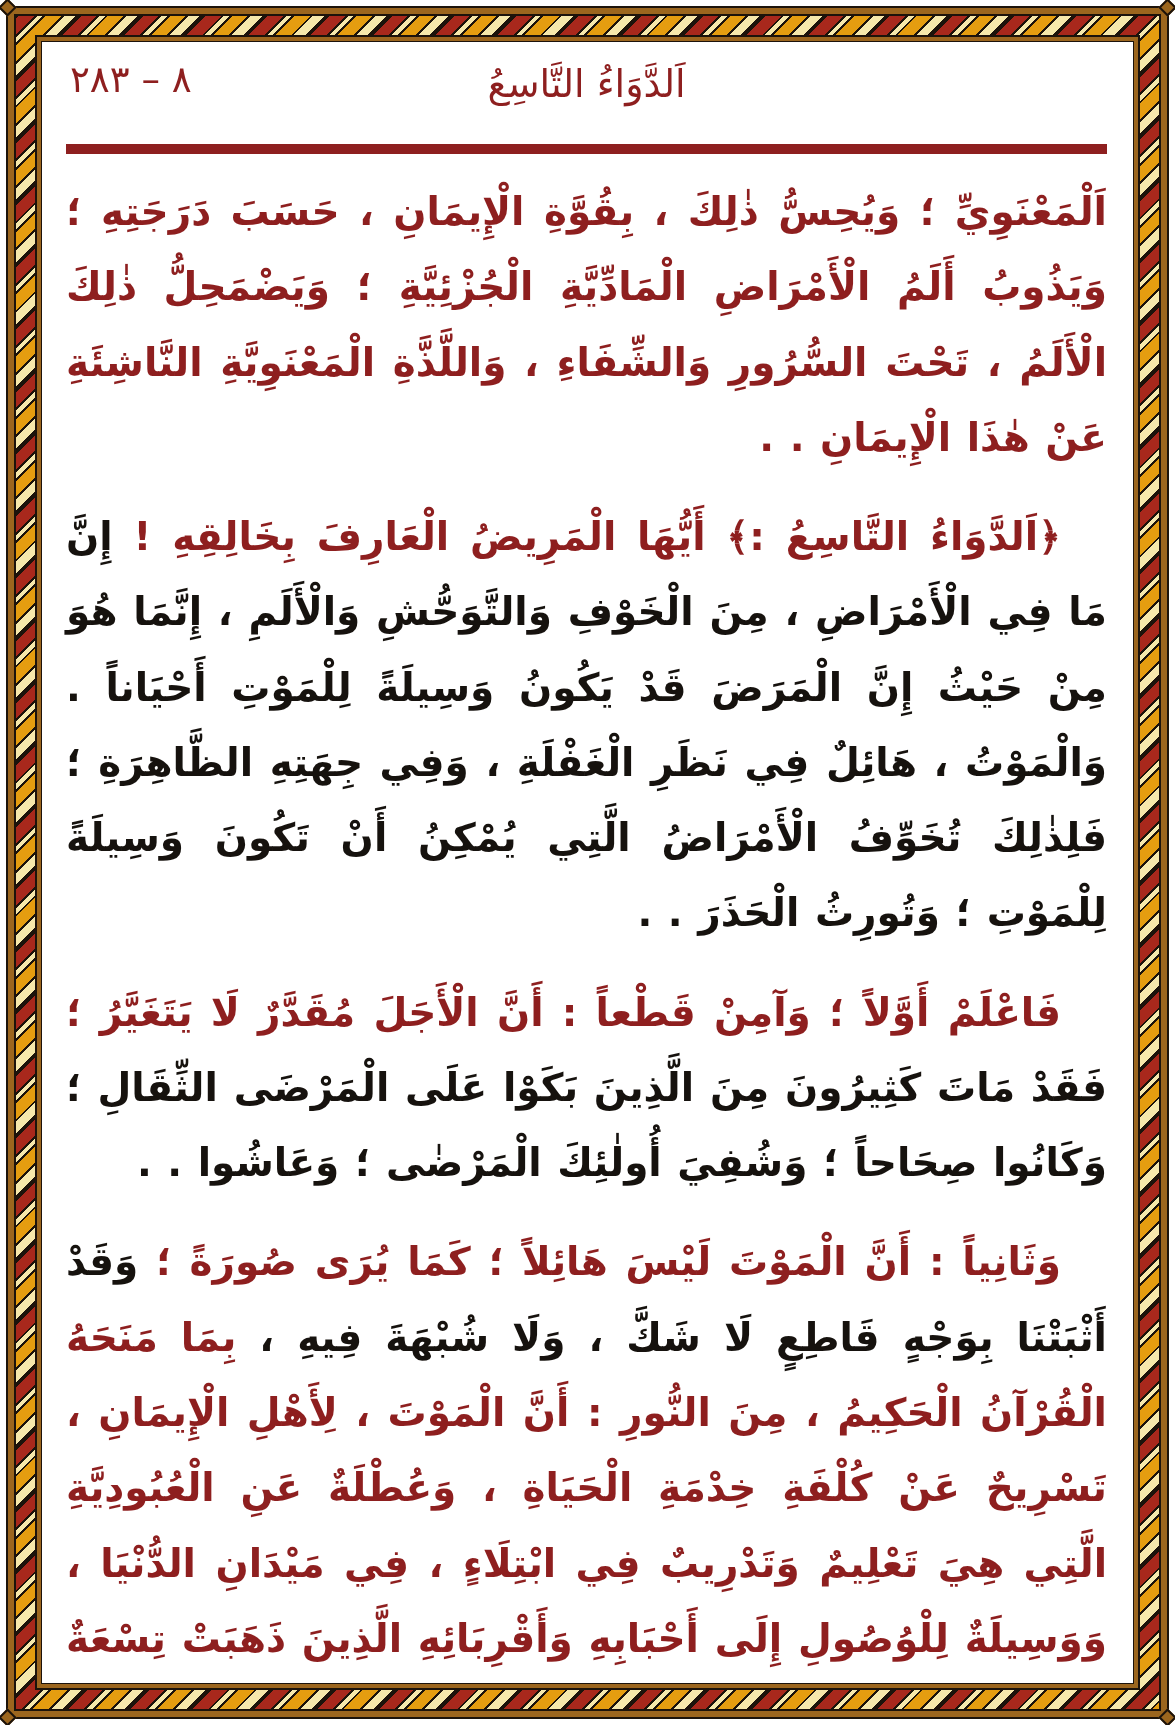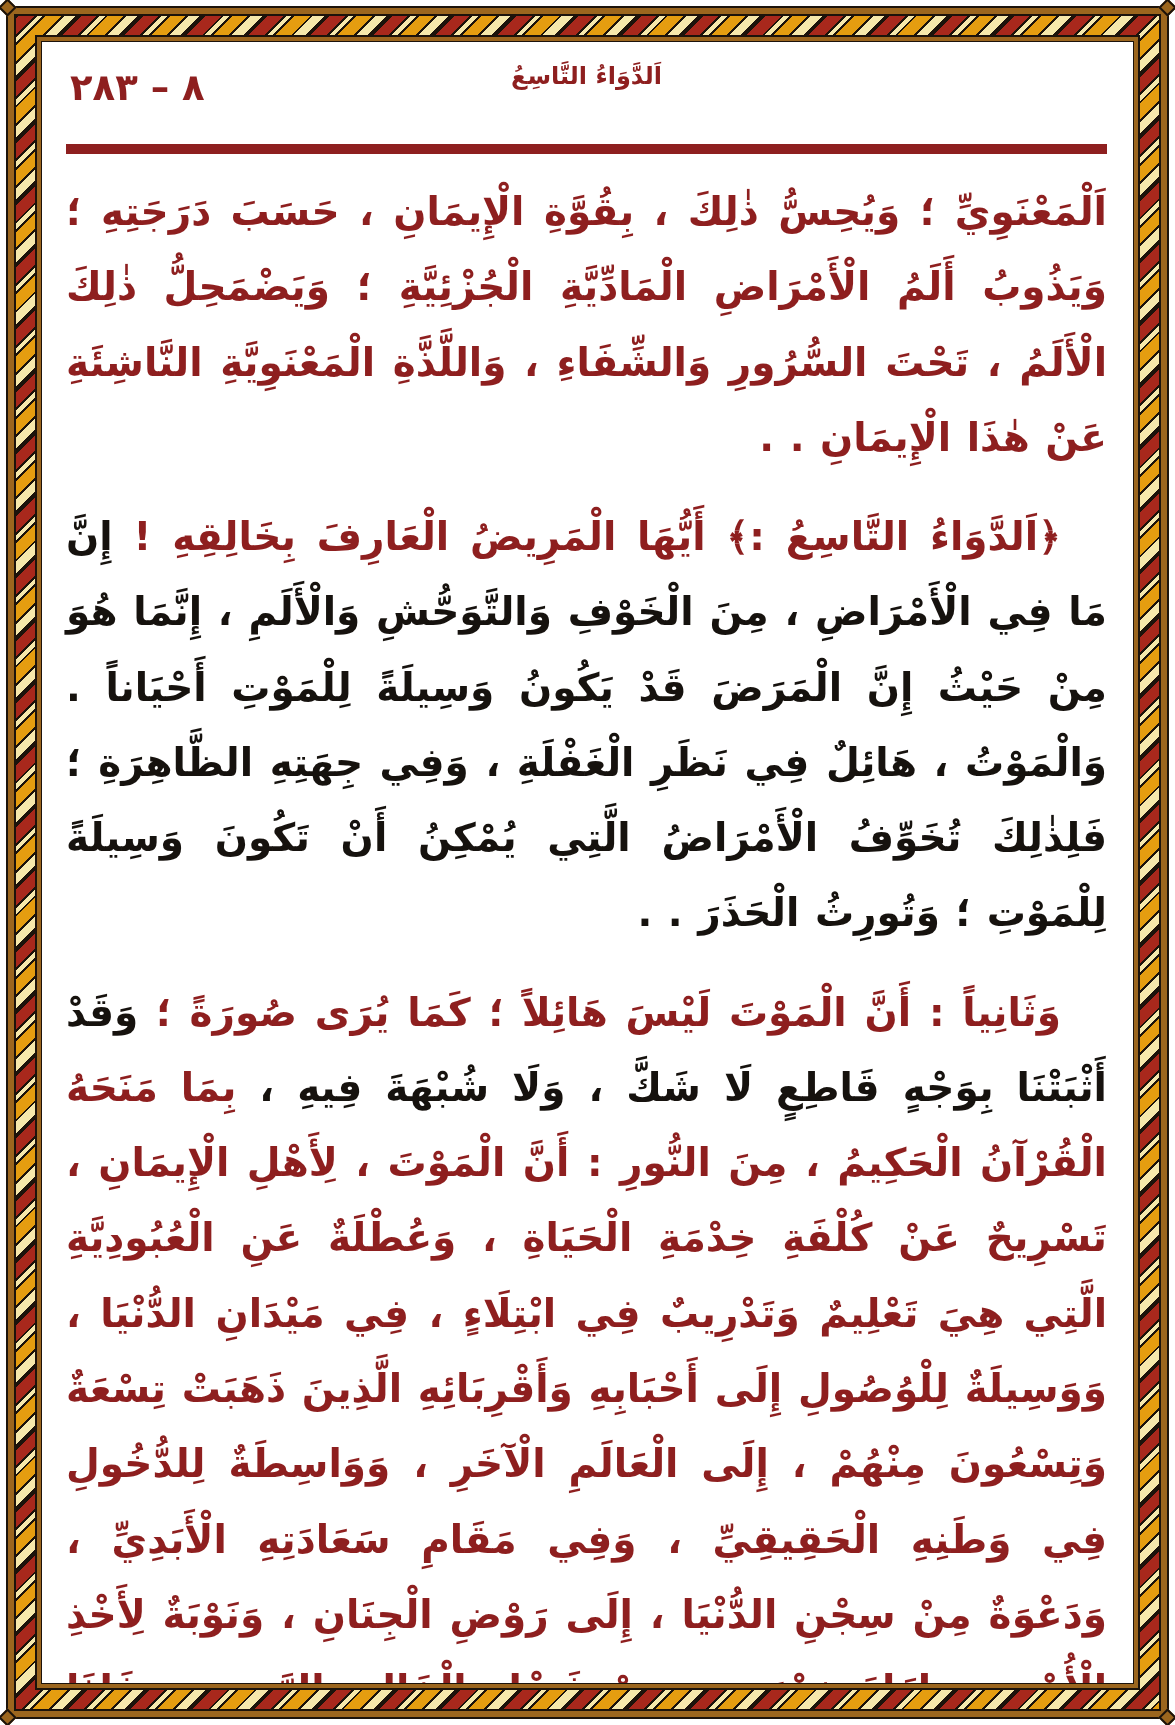--- a/index.html
+++ b/index.html
@@ -39,24 +39,24 @@
   .f4{height:100%;border:1px solid var(--frame-outline);
       background:var(--page-bg);padding:16px 26px 8px 24px;overflow:hidden;}
   .finial{position:absolute;width:13px;height:13px;background:var(--frame-brown);
       border:2px solid var(--frame-outline);transform:rotate(45deg);}
   .finial.tl{top:1px;left:1px;} .finial.tr{top:1px;right:1px;}
   .finial.bl{bottom:1px;left:1px;} .finial.br{bottom:1px;right:1px;}
 
   
   .hdr{position:relative;height:74px;}
   .page-number{
-    position:absolute;left:4px;top:8px;
-    font-size:37px;font-weight:700;color:var(--text-red);direction:rtl;}
+    position:absolute;left:4px;top:0;
+    font-size:37px;font-weight:400;color:var(--text-red);direction:rtl;}
   .page-title{
-    text-align:center;font-size:24px;font-weight:700;color:var(--text-red);
+    text-align:center;font-size:38px;font-weight:400;color:var(--text-red);
     padding-top:4px;}
   .hdr-rule{height:5px;border-top:3px solid var(--text-red);
     border-bottom:7px solid var(--text-red);margin:12px 0 20px;}
 
   
   main{direction:rtl;}
   main p{
     margin:0 0 24px;font-size:39px;line-height:1.93;
     text-align:justify;color:var(--text-black);word-spacing:2px;}
   main p.indent{text-indent:46px;}
@@ -75,20 +75,21 @@
           <div class="hdr">
             <div class="page-number">٨ – ٢٨٣</div>
             <div class="page-title">اَلدَّوَاءُ التَّاسِعُ</div>
           </div>
 
           <div class="hdr-rule"></div>
 
           <main id="paragraphs">
               <p><span class="seg-red">اَلْمَعْنَوِيِّ ؛ وَيُحِسُّ ذٰلِكَ ، بِقُوَّةِ الْإِيمَانِ ، حَسَبَ دَرَجَتِهِ ؛ وَيَذُوبُ أَلَمُ الْأَمْرَاضِ الْمَادِّيَّةِ الْجُزْئِيَّةِ ؛ وَيَضْمَحِلُّ ذٰلِكَ الْأَلَمُ ، تَحْتَ السُّرُورِ وَالشِّفَاءِ ، وَاللَّذَّةِ الْمَعْنَوِيَّةِ النَّاشِئَةِ عَنْ هٰذَا الْإِيمَانِ . .</span></p>
               <p class="indent"><span class="seg-red">﴿اَلدَّوَاءُ التَّاسِعُ :﴾ أَيُّهَا الْمَرِيضُ الْعَارِفَ بِخَالِقِهِ ! </span><span class="seg-black">إِنَّ مَا فِي الْأَمْرَاضِ ، مِنَ الْخَوْفِ وَالتَّوَحُّشِ وَالْأَلَمِ ، إِنَّمَا هُوَ مِنْ حَيْثُ إِنَّ الْمَرَضَ قَدْ يَكُونُ وَسِيلَةً لِلْمَوْتِ أَحْيَاناً . وَالْمَوْتُ ، هَائِلٌ فِي نَظَرِ الْغَفْلَةِ ، وَفِي جِهَتِهِ الظَّاهِرَةِ ؛ فَلِذٰلِكَ تُخَوِّفُ الْأَمْرَاضُ الَّتِي يُمْكِنُ أَنْ تَكُونَ وَسِيلَةً لِلْمَوْتِ ؛ وَتُورِثُ الْحَذَرَ . .</span></p>
+              <p class="indent"><span class="seg-red">فَاعْلَمْ أَوَّلاً ؛ وَآمِنْ قَطْعاً : أَنَّ الْأَجَلَ مُقَدَّرٌ لَا يَتَغَيَّرُ ؛ </span><span class="seg-black">فَقَدْ مَاتَ كَثِيرُونَ مِنَ الَّذِينَ بَكَوْا عَلَى الْمَرْضَى الثِّقَالِ ؛ وَكَانُوا صِحَاحاً ؛ وَشُفِيَ أُولٰئِكَ الْمَرْضٰى ؛ وَعَاشُوا . .</span></p>
               <p class="indent"><span class="seg-red">وَثَانِياً : أَنَّ الْمَوْتَ لَيْسَ هَائِلاً ؛ كَمَا يُرَى صُورَةً ؛ </span><span class="seg-black">وَقَدْ أَثْبَتْنَا بِوَجْهٍ قَاطِعٍ لَا شَكَّ ، وَلَا شُبْهَةَ فِيهِ ، </span><span class="seg-red">بِمَا مَنَحَهُ الْقُرْآنُ الْحَكِيمُ ، مِنَ النُّورِ : أَنَّ الْمَوْتَ ، لِأَهْلِ الْإِيمَانِ ، تَسْرِيحٌ عَنْ كُلْفَةِ خِدْمَةِ الْحَيَاةِ ، وَعُطْلَةٌ عَنِ الْعُبُودِيَّةِ الَّتِي هِيَ تَعْلِيمٌ وَتَدْرِيبٌ فِي ابْتِلَاءٍ ، فِي مَيْدَانِ الدُّنْيَا ، وَوَسِيلَةٌ لِلْوُصُولِ إِلَى أَحْبَابِهِ وَأَقْرِبَائِهِ الَّذِينَ ذَهَبَتْ تِسْعَةٌ وَتِسْعُونَ مِنْهُمْ ، إِلَى الْعَالَمِ الْآخَرِ ، وَوَاسِطَةٌ لِلدُّخُولِ فِي وَطَنِهِ الْحَقِيقِيِّ ، وَفِي مَقَامِ سَعَادَتِهِ الْأَبَدِيِّ ، وَدَعْوَةٌ مِنْ سِجْنِ الدُّنْيَا ، إِلَى رَوْضِ الْجِنَانِ ، وَنَوْبَةٌ لِأَخْذِ الْأُجْرَةِ ، إِزَاءَ خِدْمَتِهِ ، مِنْ فَضْلِ الْخَالِقِ الرَّحِيمِ . فَإِذَا كَانَتْ هٰذِهِ ، هِيَ مَاهِيَّةَ الْمَوْتِ ، فِي نَظَرِ الْحَقِيقَةِ ؛ فَلَا بُدَّ أَنْ لَا يُنْظَرَ إِلَيْهِ ، بِنَظَرِ الْفَزَعِ ؛ بَلْ يُنْظَرَ إِلَيْهِ بِنَظَرِ مُقَدِّمَةِ رَحْمَةٍ وَسَعَادَةٍ . .</span></p>
               <p class="indent"><span class="seg-red">وَأَيْضاً أَنَّ خَوْفَ بَعْضِ أَوْلِيَاءِ اللهِ ، عَنِ الْمَوْتِ ، لَيْسَ مِنْ هَوْلِهِ ؛ بَلْ هُوَ ، لِأَجْلِ الْخَيْرَاتِ الَّتِي يَكْسِبُونَهَا عَنْ إِدَامَةِ وَظِيفَةِ الْحَيَاةِ ؛ فَيَطْمَعُ أَنْ يَكْسِبَ الْخَيْرَ أَكْثَرَ . نَعَمْ : إِنَّ الْمَوْتَ بَابُ الرَّحْمَةِ ، لِأَهْلِ الْإِيمَانِ ، وَجُبُّ ظُلُمَاتٍ أَبَدِيَّةٍ ، لِأَهْلِ الضَّلَالِ . .</span></p>
             </main>
 
         </div>
       </div>
     </div>
   </div>
   <div class="finial tl"></div>
   <div class="finial tr"></div>

